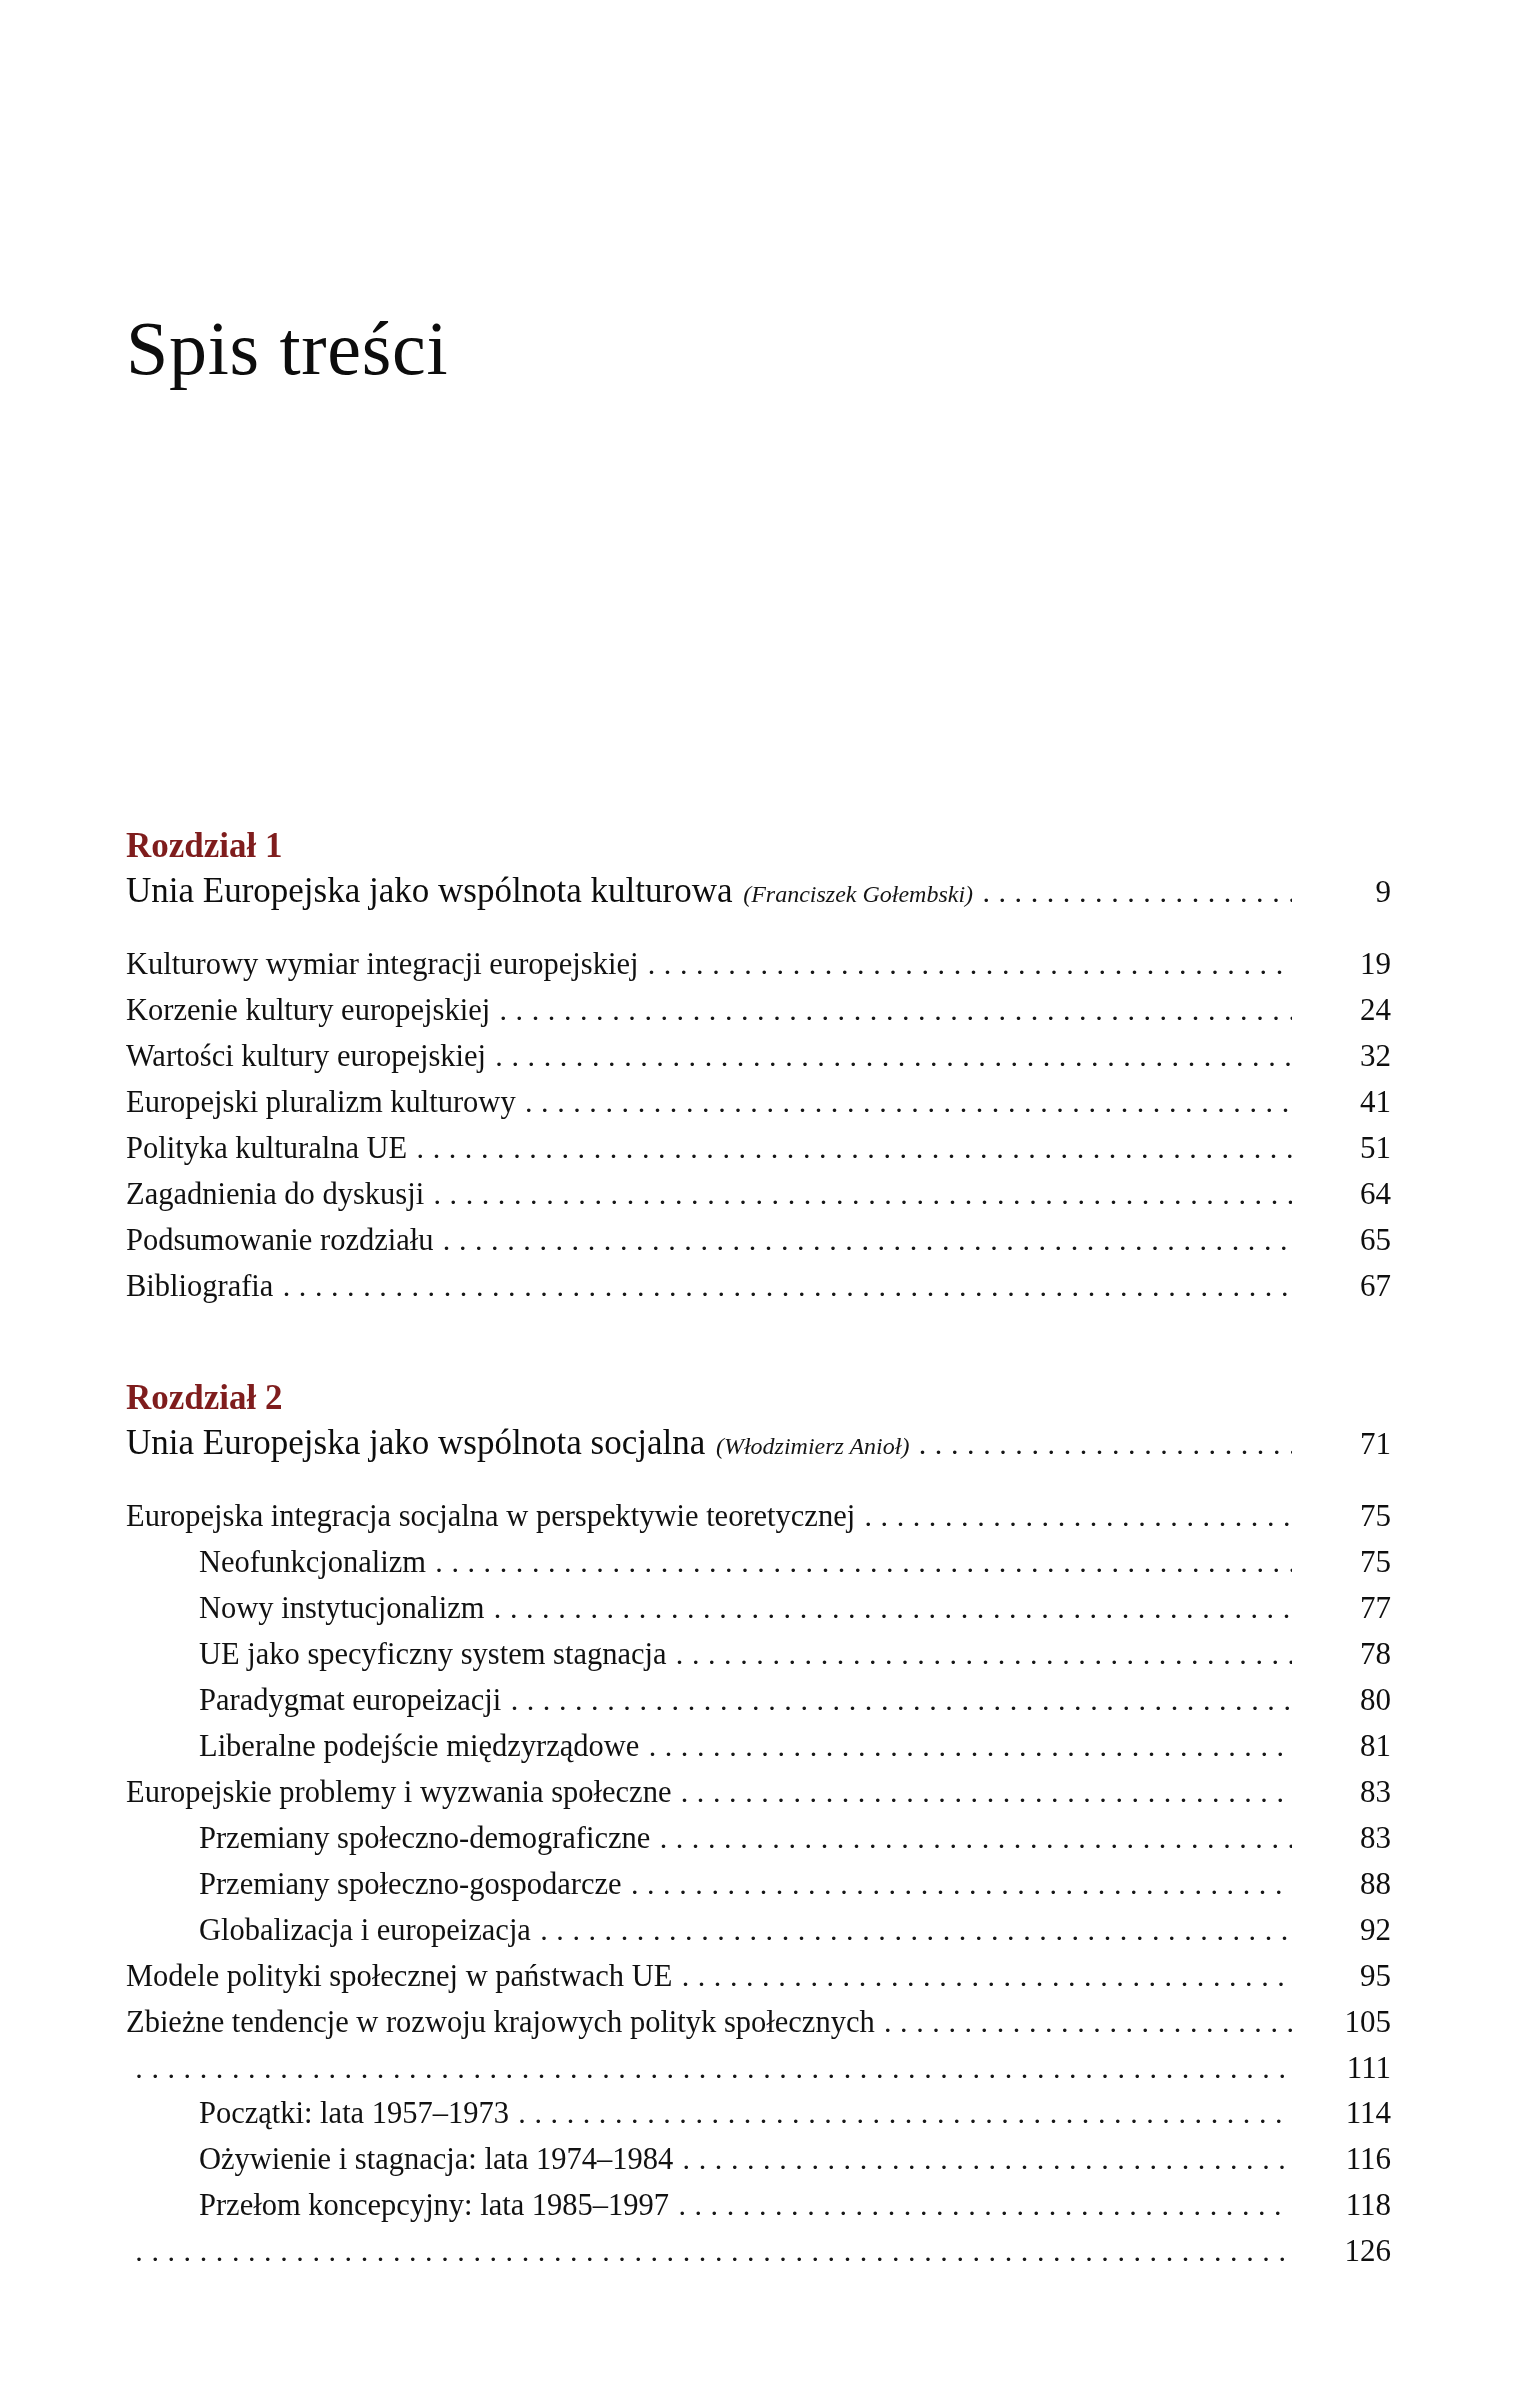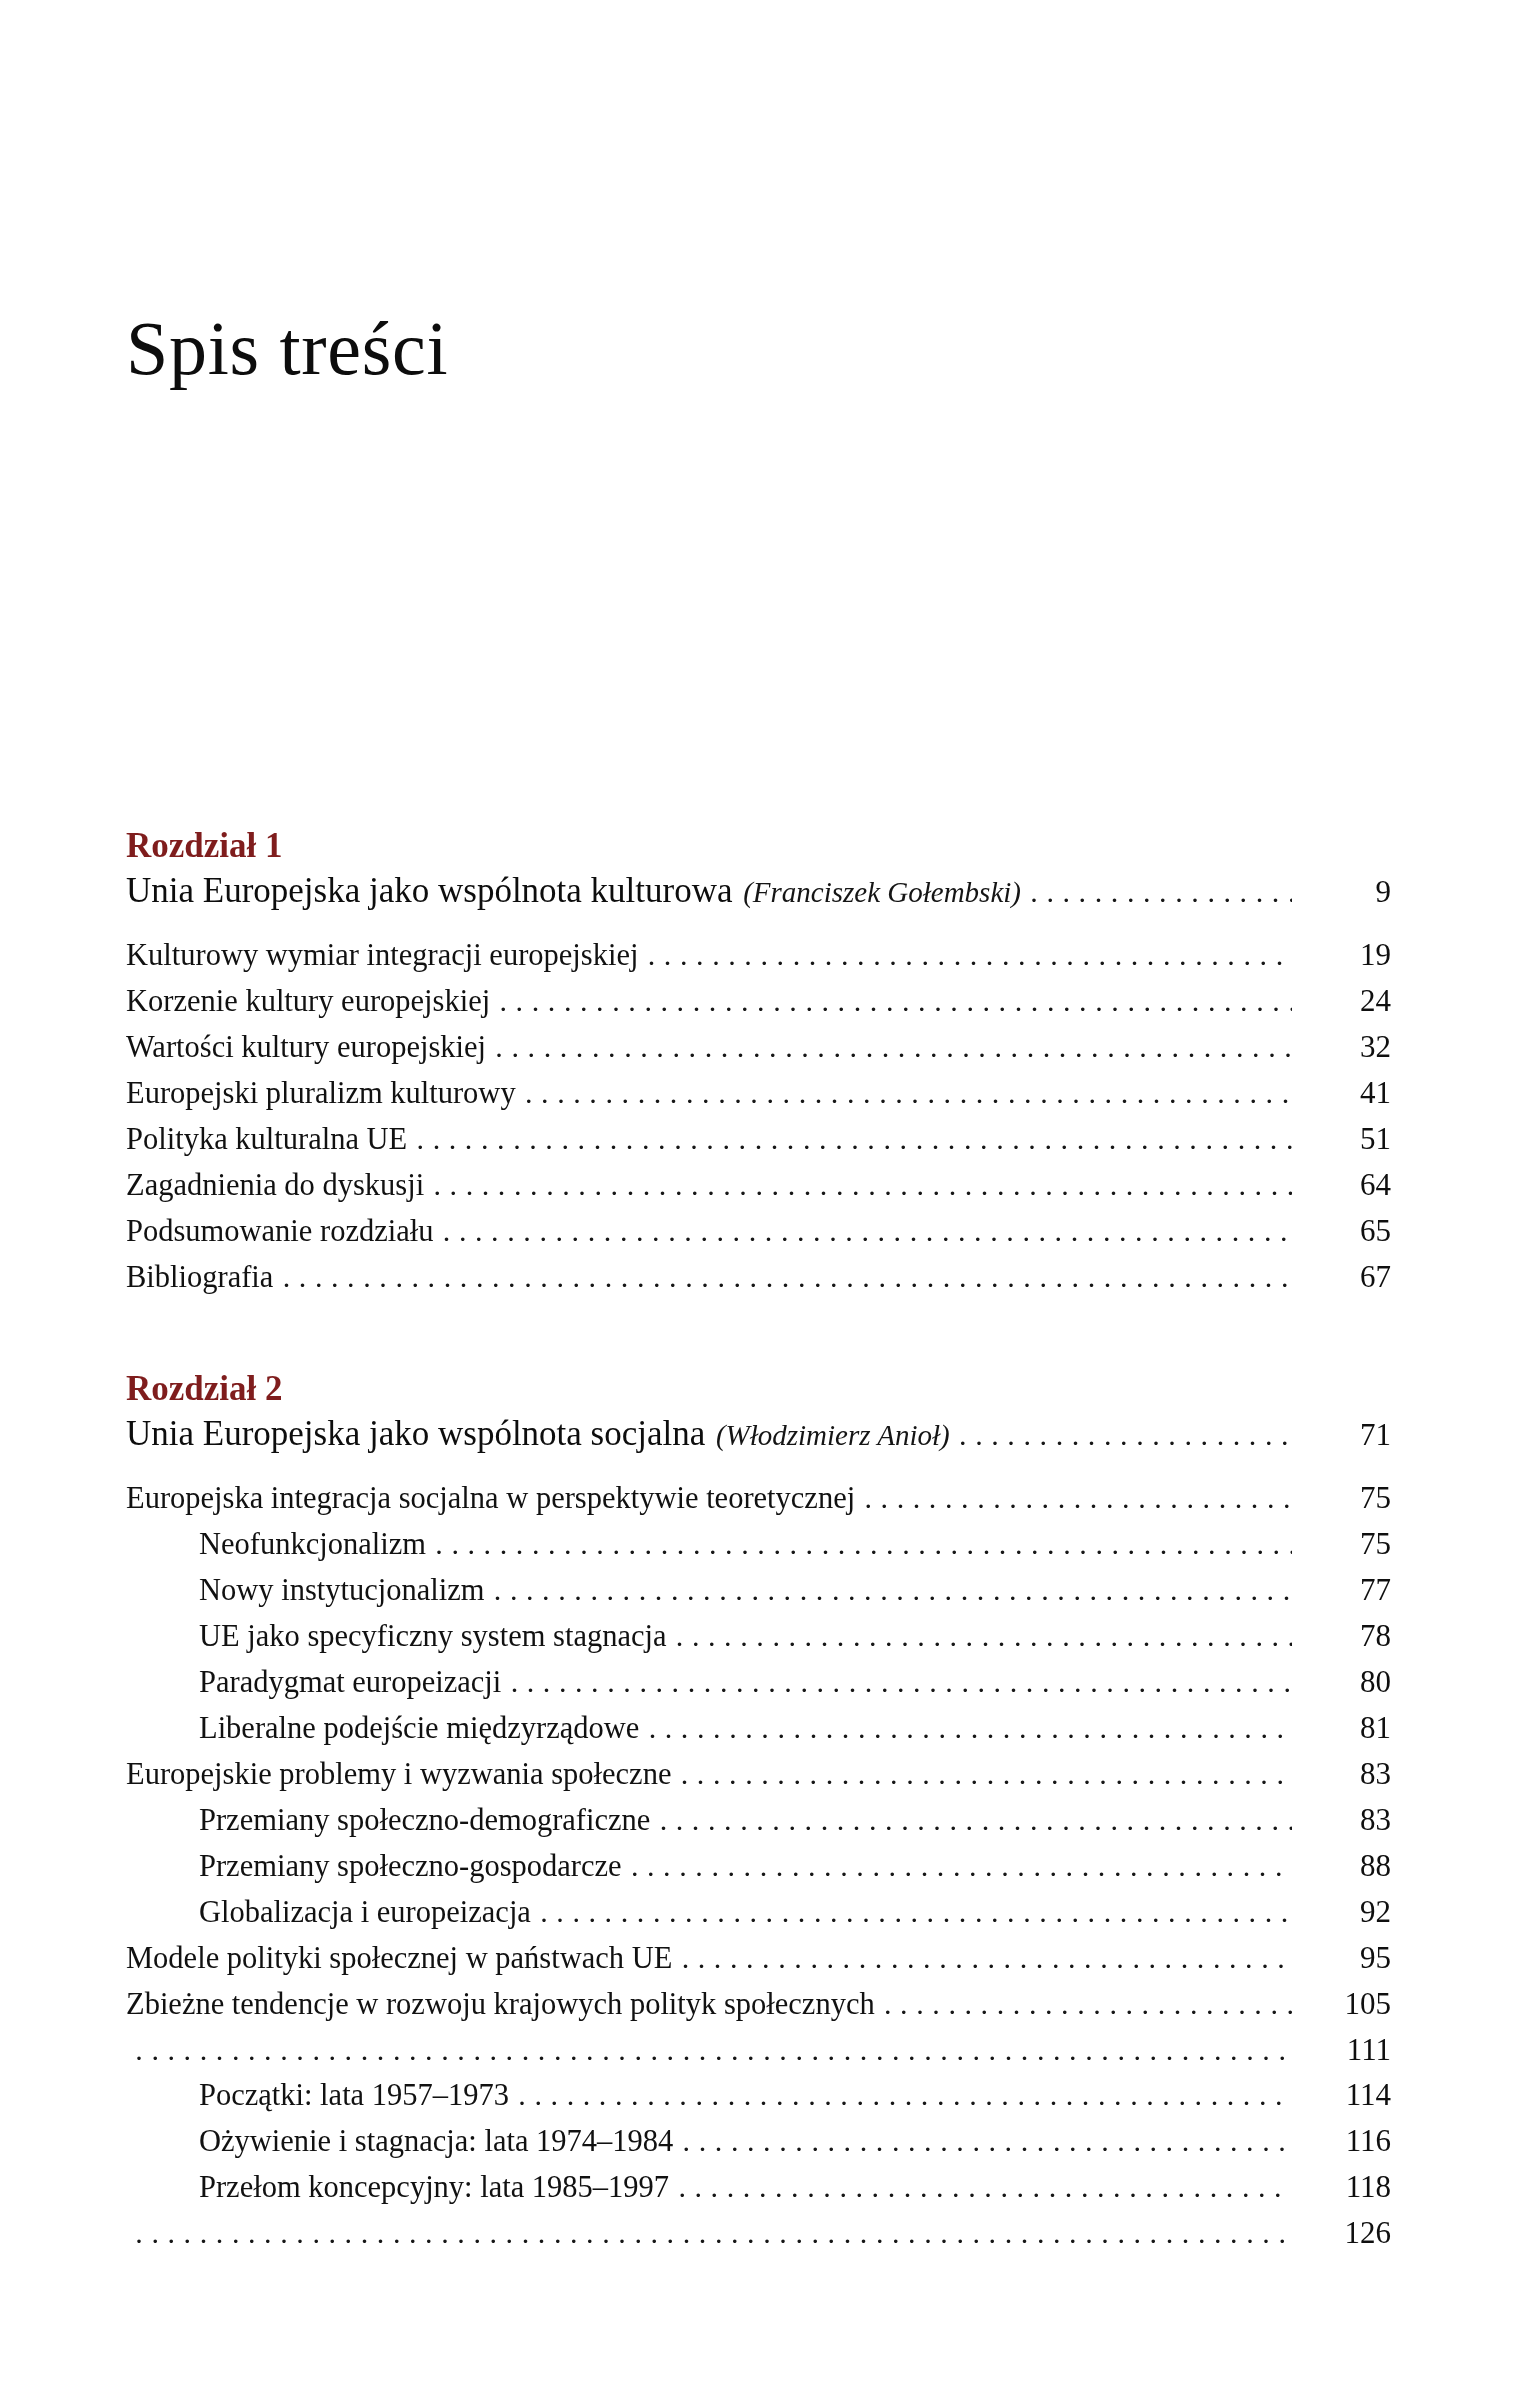--- a/index.html
+++ b/index.html
@@ -46,28 +46,28 @@
     align-items: baseline;
     line-height: 45px;
     white-space: nowrap;
   }
   .chapter-title {
     font-size: 35px;
     font-weight: 400;
     color: #0d0d0d;
   }
   .chapter-author {
-    font-size: 29px;
+    font-size: 24px;
     font-style: italic;
     font-weight: 400;
     margin-left: 10.6px;
     color: #151515;
   }
   .entries {
-    margin-top: 17px;
+    margin-top: 24px;
   }
   .row {
     display: flex;
     align-items: baseline;
     line-height: 45px;
     white-space: nowrap;
   }
   .row.level-1 .row-label {
     padding-left: 73px;
   }

